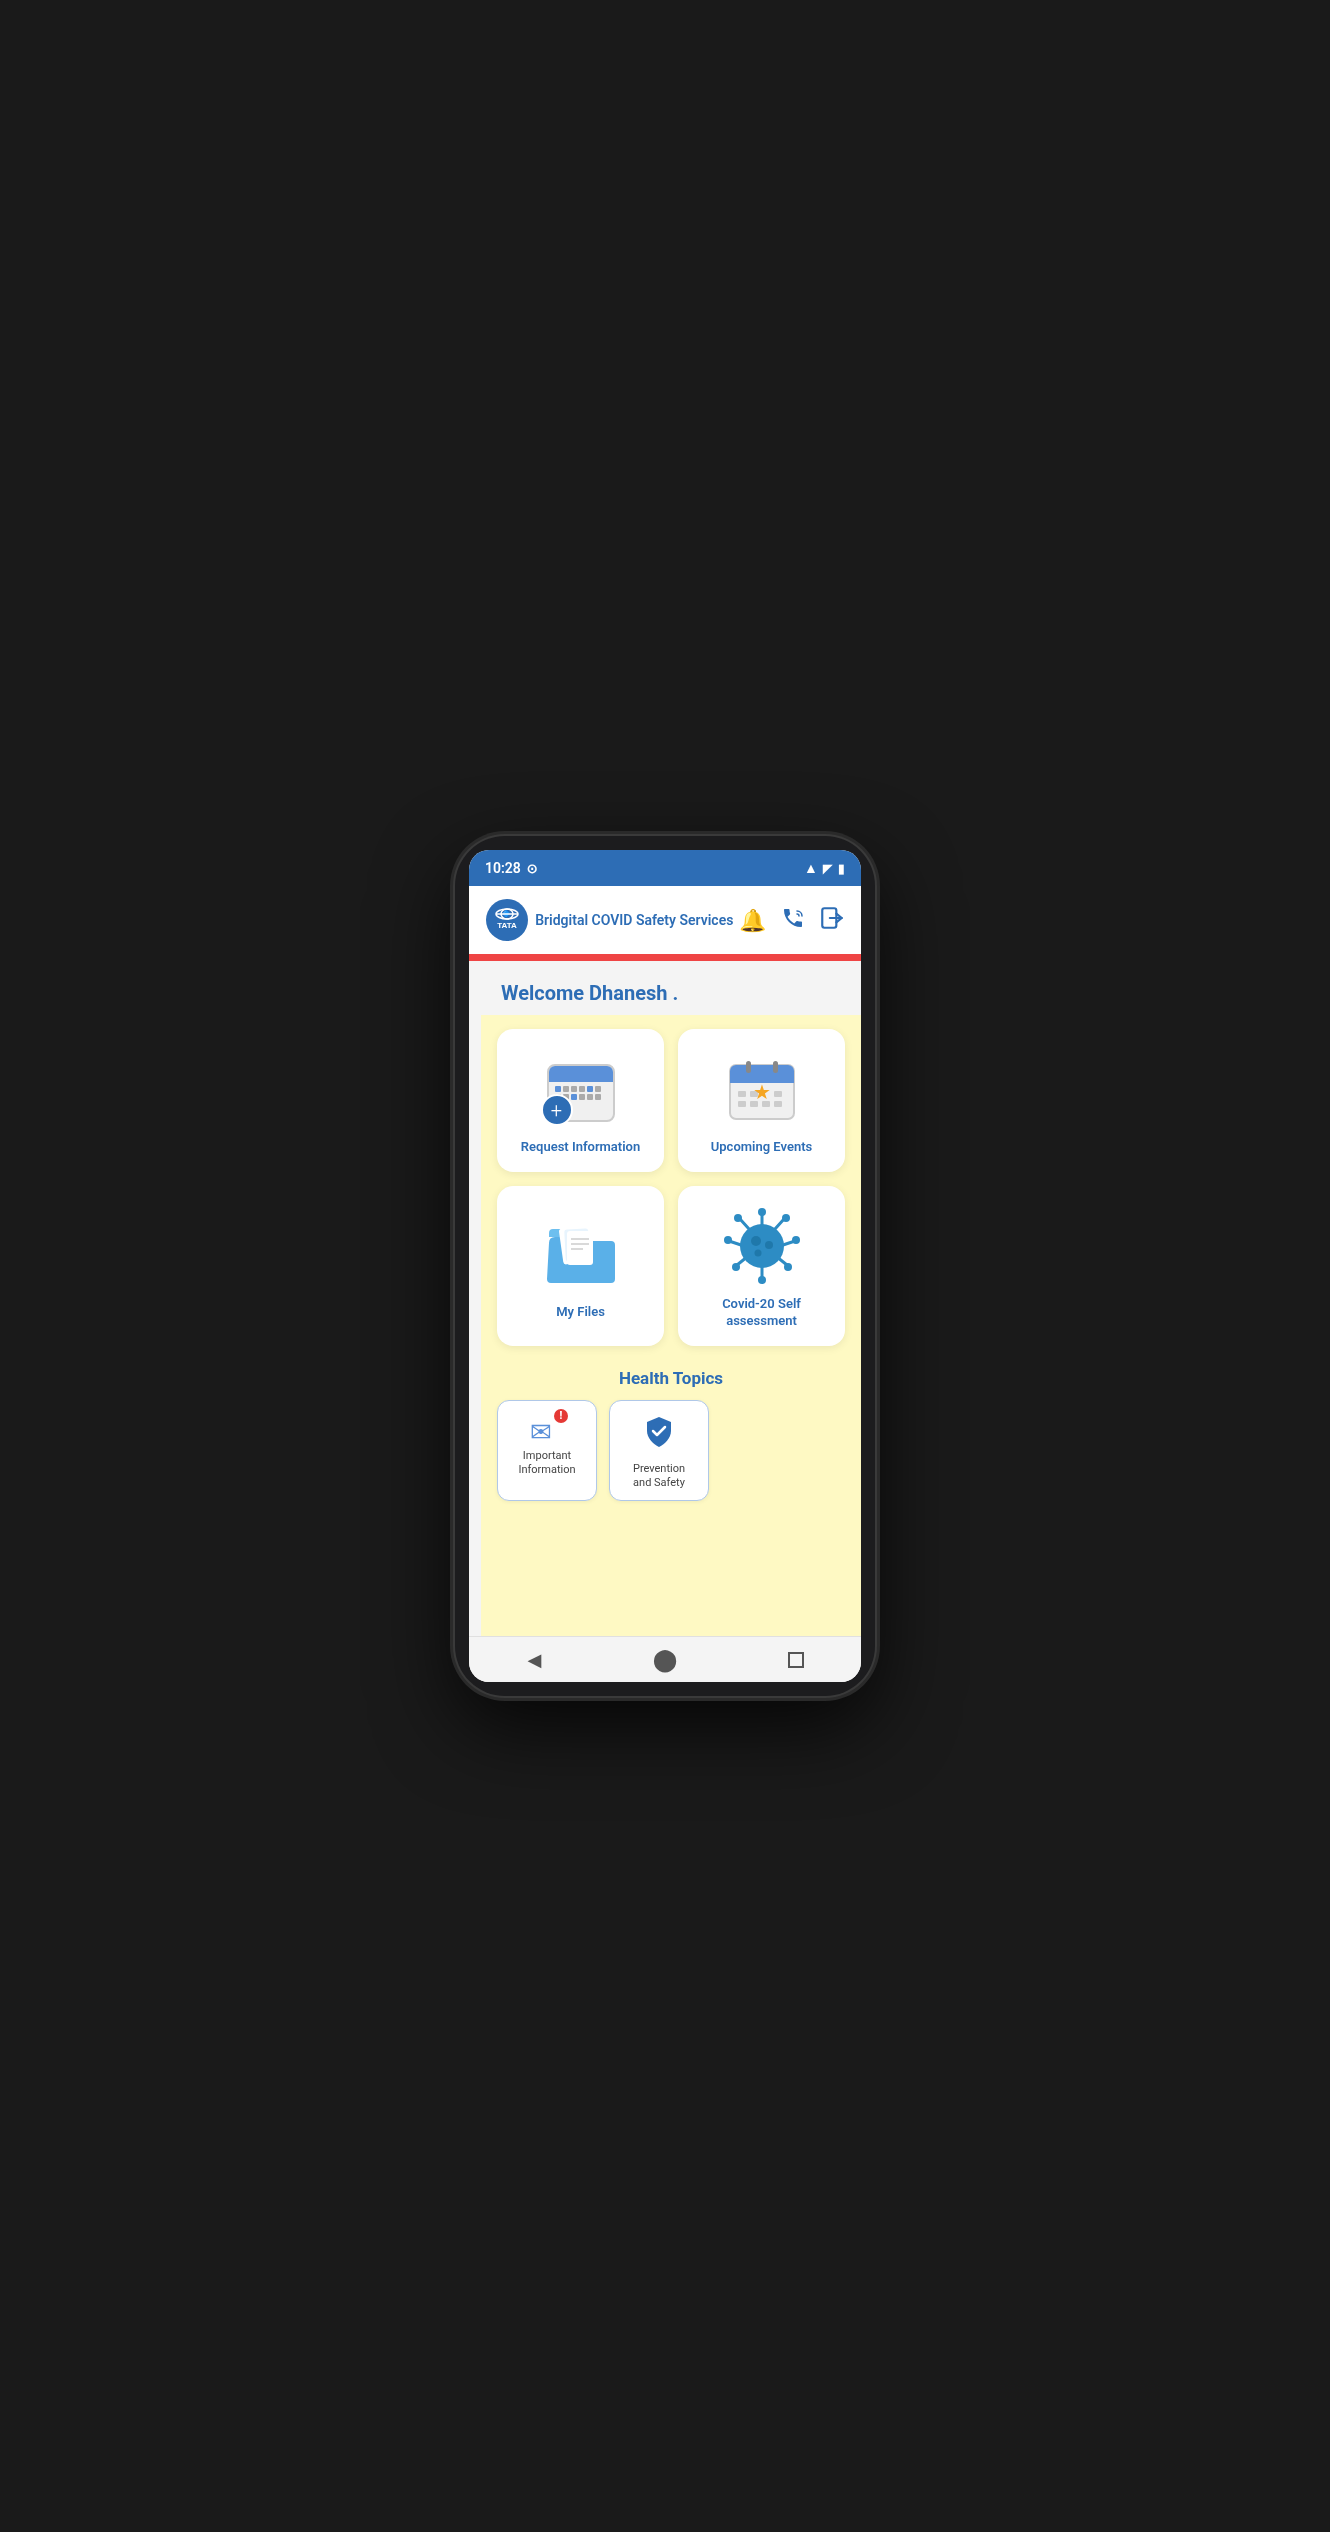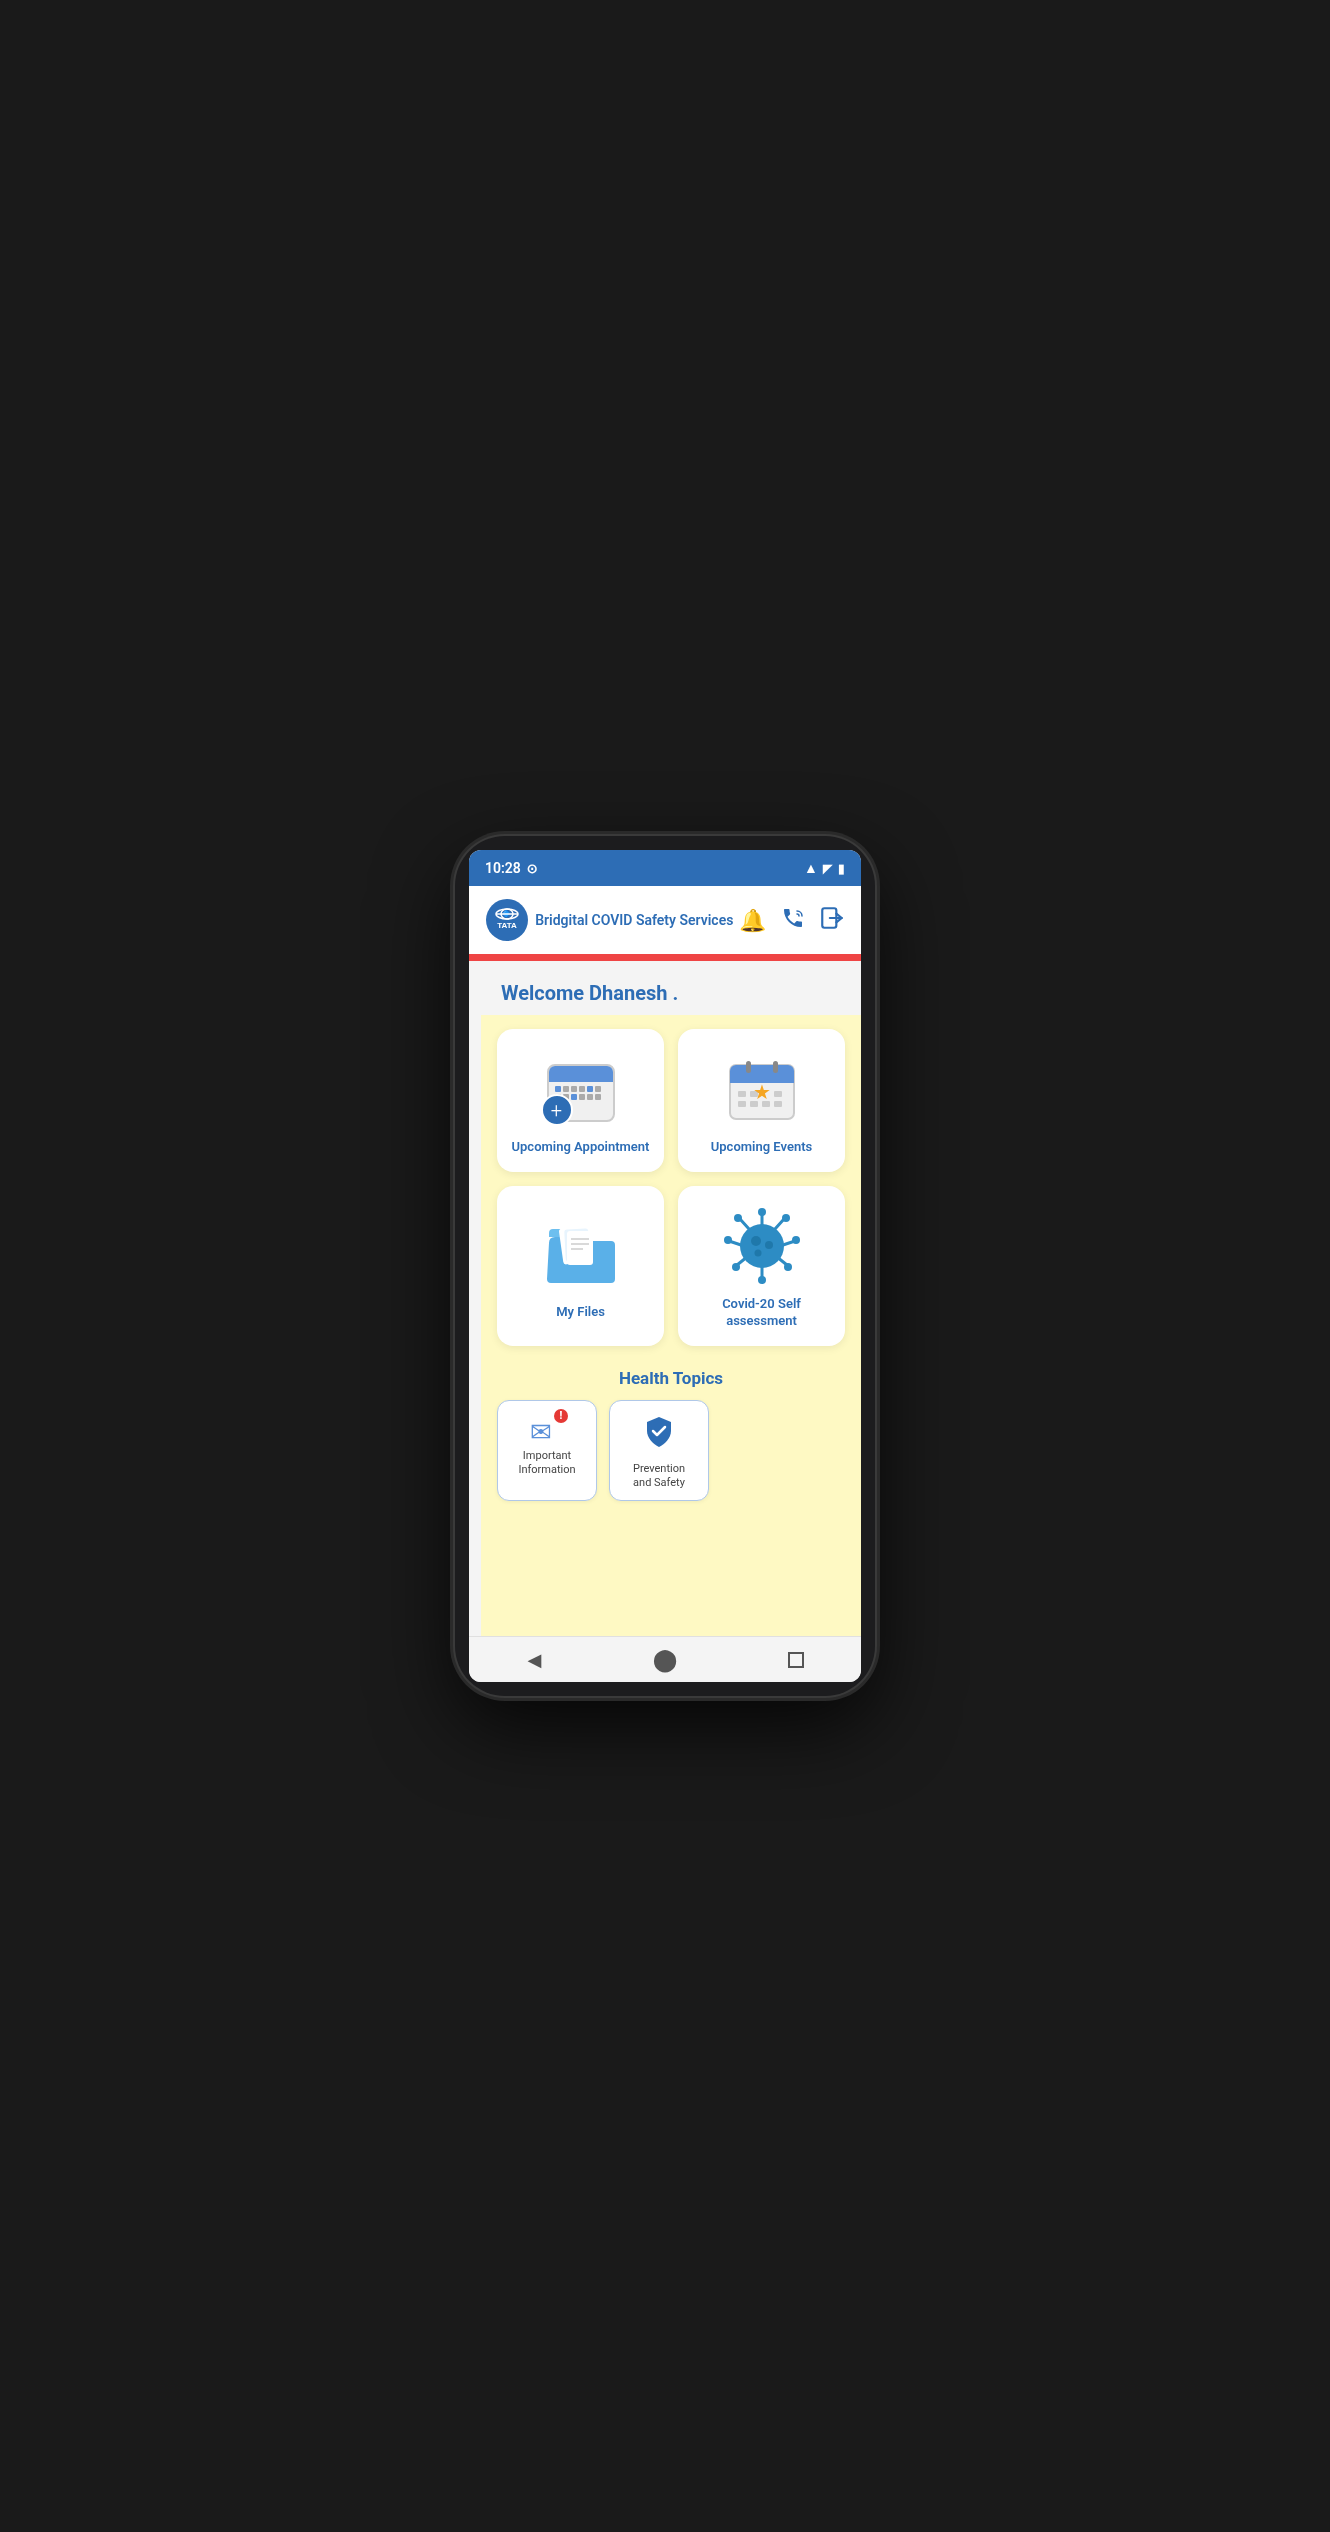--- a/index.html
+++ b/index.html
@@ -20,21 +20,21 @@
       border-radius: 50px;
       padding: 14px;
       box-shadow: 0 0 0 2px #3a3a3a, 0 0 0 5px #2a2a2a, 0 30px 80px rgba(0,0,0,0.8);
       position: relative;
     }
 
     .phone-inner {
       width: 100%;
       height: 100%;
       background: #f4f4f4;
-      border-radius: 12px;
+      border-radius: 20px;
       overflow: hidden;
       position: relative;
     }
 
     
     .status-bar {
       background: #2d6db5;
       height: 36px;
       display: flex;
       align-items: center;
@@ -386,21 +386,21 @@
                   <div class="cal-dot"></div>
                   <div class="cal-dot blue"></div>
                   <div class="cal-dot"></div>
                   <div class="cal-dot"></div>
                   <div class="cal-dot"></div>
                 </div>
               </div>
               <div class="cal-plus-circle">+</div>
             </div>
           </div>
-          <span class="card-label">Upcoming Appointment</span>
+          <span class="card-label">Request Information</span>
         </div>
 
         <div class="grid-card">
           <div class="card-icon-area">
 
             <svg width="72" height="68" viewBox="0 0 72 68">
 
               <rect x="4" y="10" width="64" height="54" rx="6" fill="#f0f0f0" stroke="#ccc" stroke-width="2"></rect>
 
               <rect x="4" y="10" width="64" height="18" rx="6" fill="#5a90d9"></rect>

